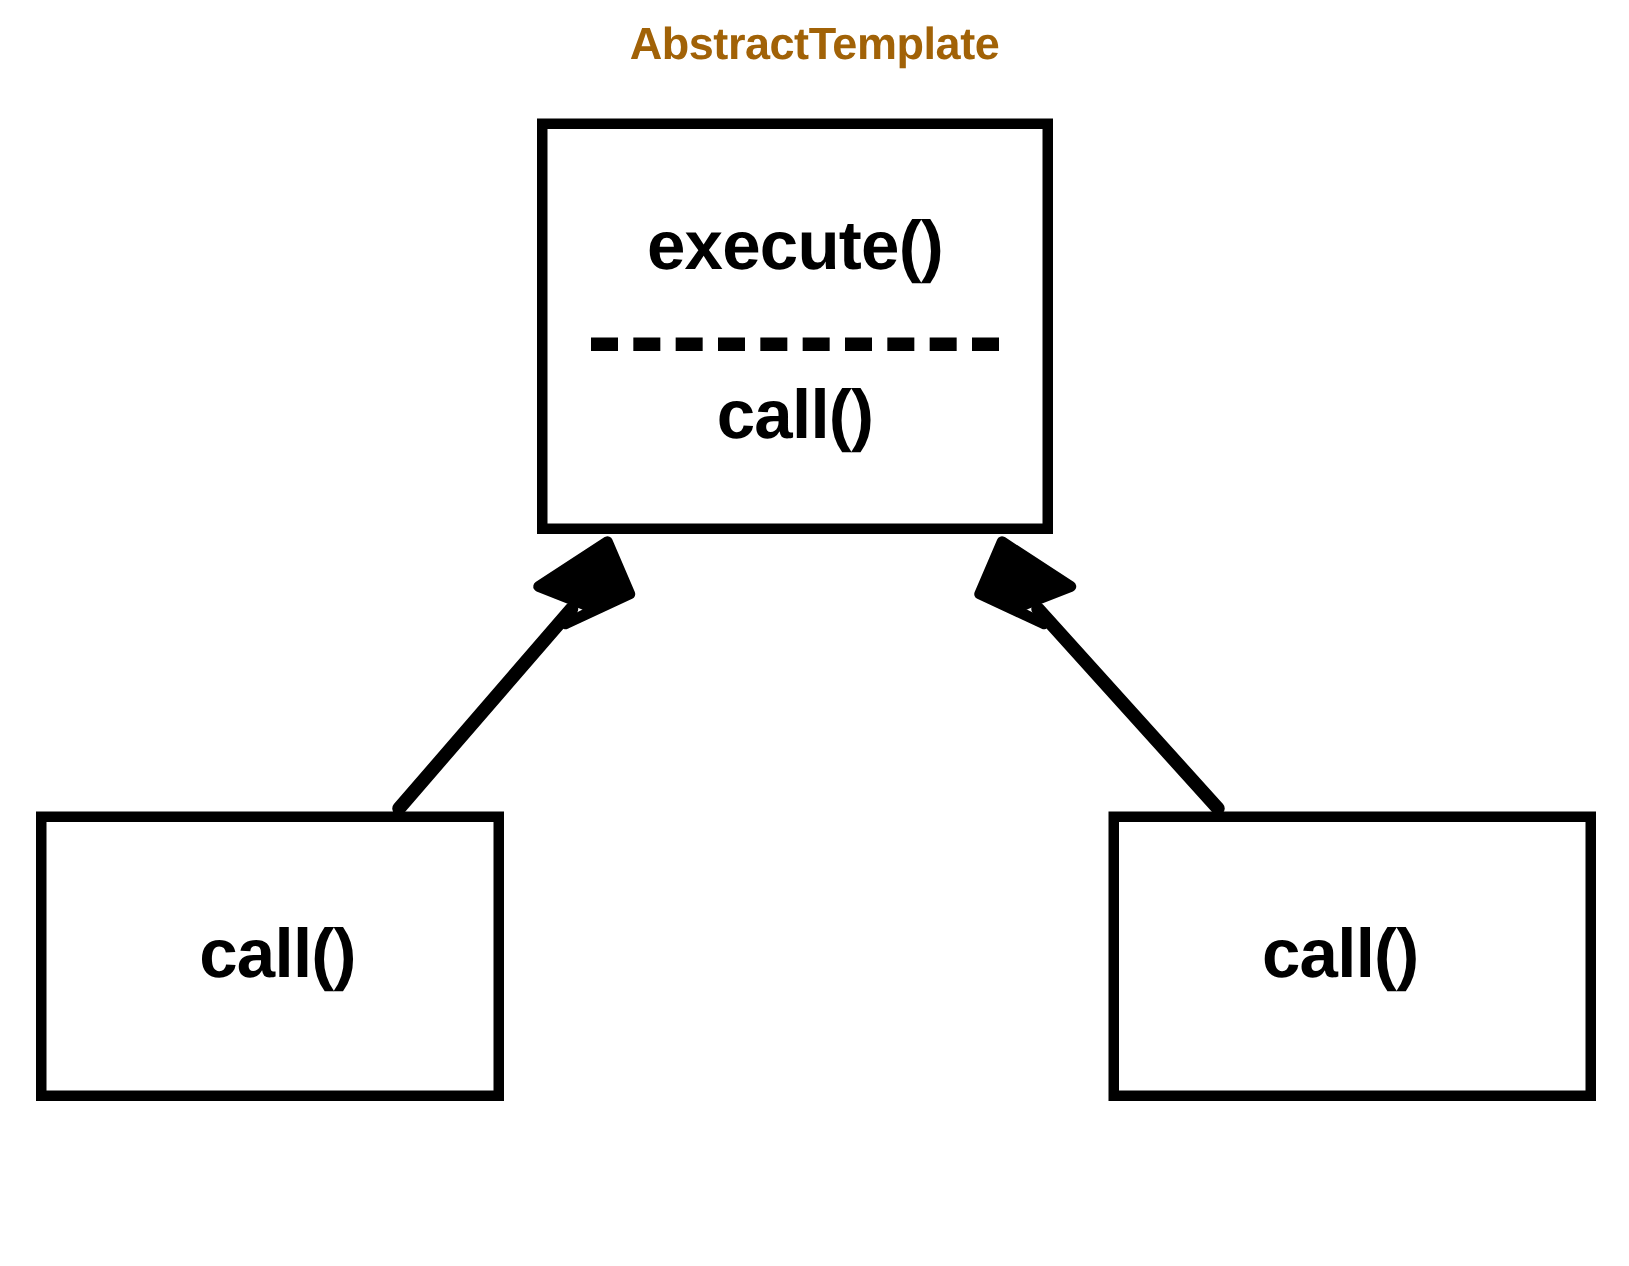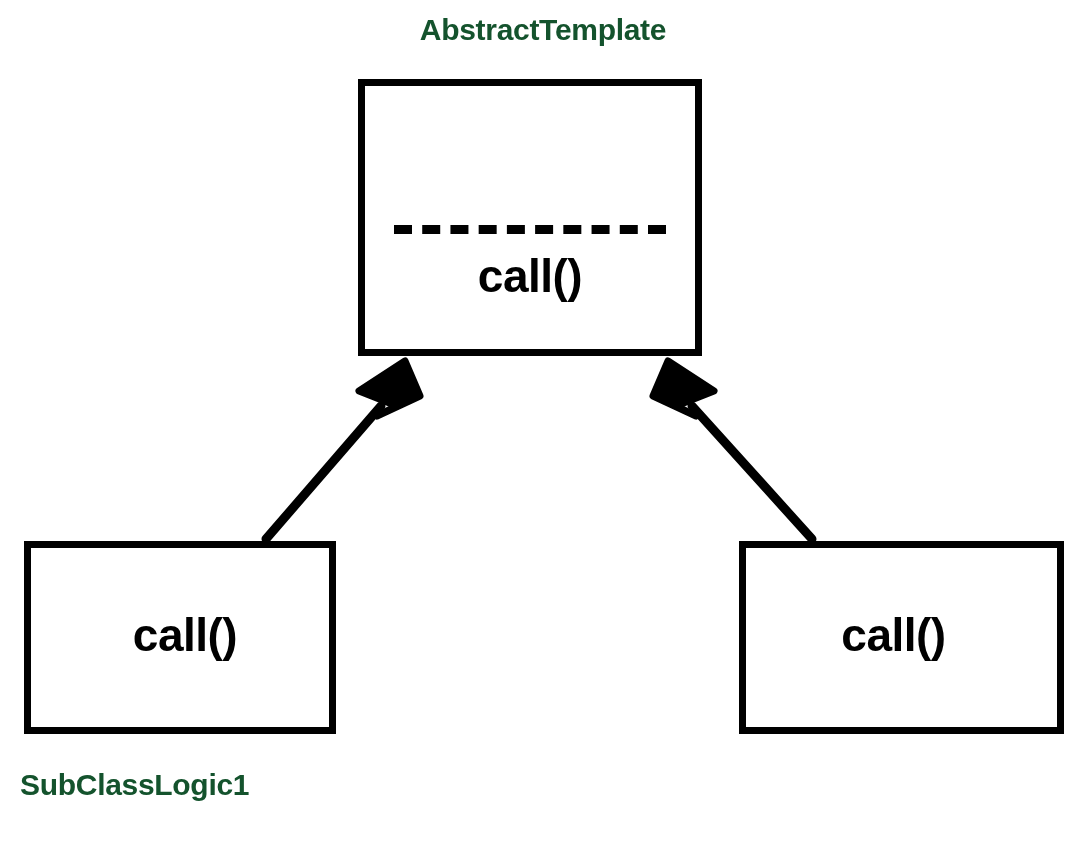--- a/index.html
+++ b/index.html
@@ -12,21 +12,21 @@
     width: 1086px;
     height: 844px;
     background: #ffffff;
     overflow: hidden;
     font-family: "Liberation Sans", sans-serif;
   }
 
   
   .class-label {
     position: absolute;
-    color: #14532d;
+    color: #a16207;
     font-weight: bold;
     font-size: 30px;
     letter-spacing: -0.3px;
     white-space: nowrap;
     line-height: 1;
   }
   #label-abstract-template {
     left: 0;
     top: 15px;
     width: 1086px;
@@ -128,30 +128,30 @@
 </style>
 </head>
 <body>
 
 <div id="canvas">
 
   <div class="class-label" id="label-abstract-template">AbstractTemplate</div>
 
   <div class="class-box" id="box-abstract-template"></div>
 
+  <div class="member" id="member-execute">execute()</div>
 
   <div id="separator-dashed"></div>
 
   <div class="member" id="member-call-abstract">call()</div>
 
   <div class="class-box" id="box-subclass-1"></div>
 
   <div class="member" id="member-call-sub1">call()</div>
 
-  <div class="class-label" id="label-subclass-1">SubClassLogic1</div>
 
   <div class="class-box" id="box-subclass-2"></div>
 
   <div class="member" id="member-call-sub2">call()</div>
 
 
   <svg id="arrows-layer" viewBox="0 0 1086 844">
 
     <g>
       <line x1="266" y1="539" x2="381" y2="406" stroke="#000000" stroke-width="9" stroke-linecap="round"></line>

